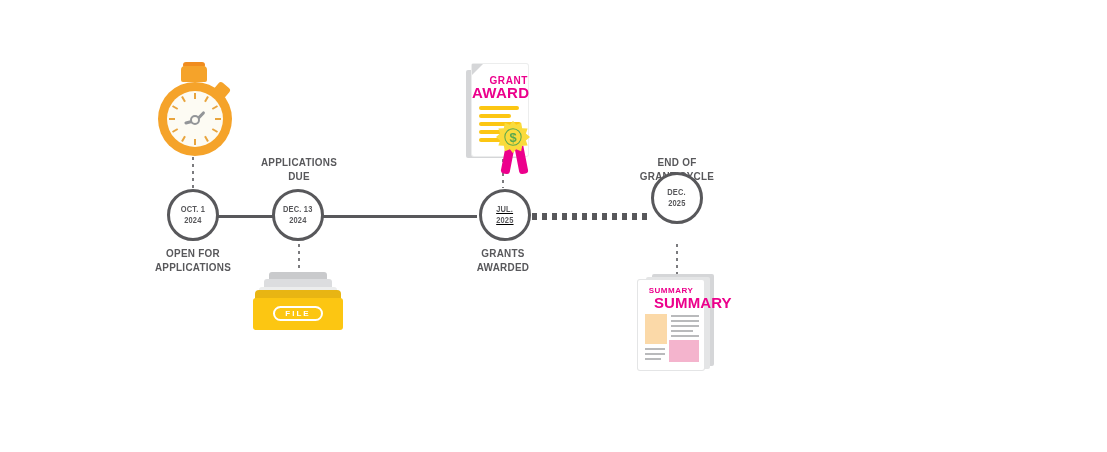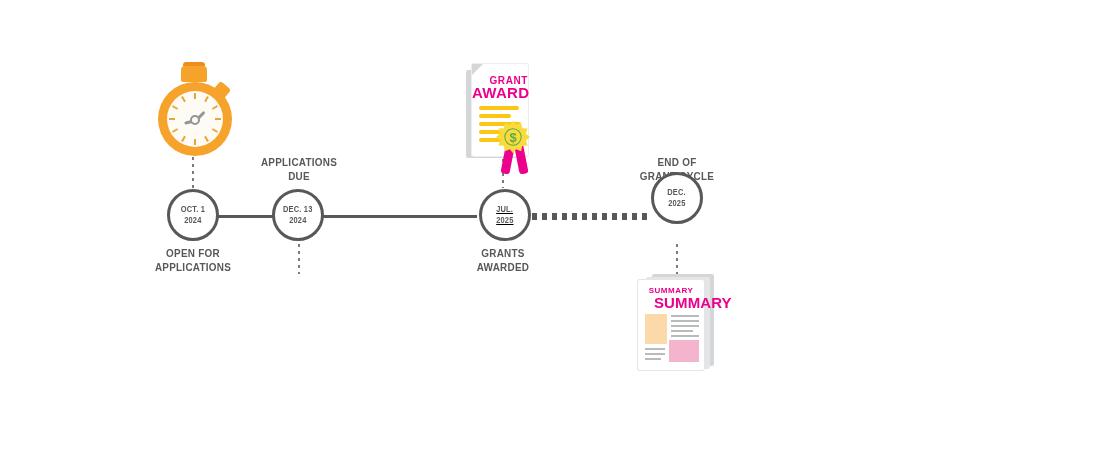--- a/index.html
+++ b/index.html
@@ -381,20 +381,28 @@
     <div class="sw-pin"></div>
   </div>
 
   <div class="node" style="left:272px; top:189px;">
     <span class="node-line">DEC. 13</span>
     <span class="node-line">2024</span>
   </div>
   <div class="caption" style="left:234px; top:155px; width:130px;">APPLICATIONS
 DUE</div>
 
+  <div class="art" style="left:253px; top:268px; width:92px; height:64px;">
+    <div class="ff-paper p1"></div>
+    <div class="ff-paper p2"></div>
+    <div class="ff-paper p3"></div>
+    <div class="ff-back"></div>
+    <div class="ff-front"></div>
+    <div class="ff-label">FILE</div>
+  </div>
 
   <div class="node" style="left:479px; top:189px;text-decoration:underline;">
     <span class="node-line">JUL.</span>
     <span class="node-line">2025</span>
   </div>
   <div class="caption" style="left:438px; top:246px; width:130px;">GRANTS
 AWARDED</div>
 
   <div class="art" style="left:466px; top:62px; width:70px; height:118px;">
     <div class="ga-shadow"></div>

